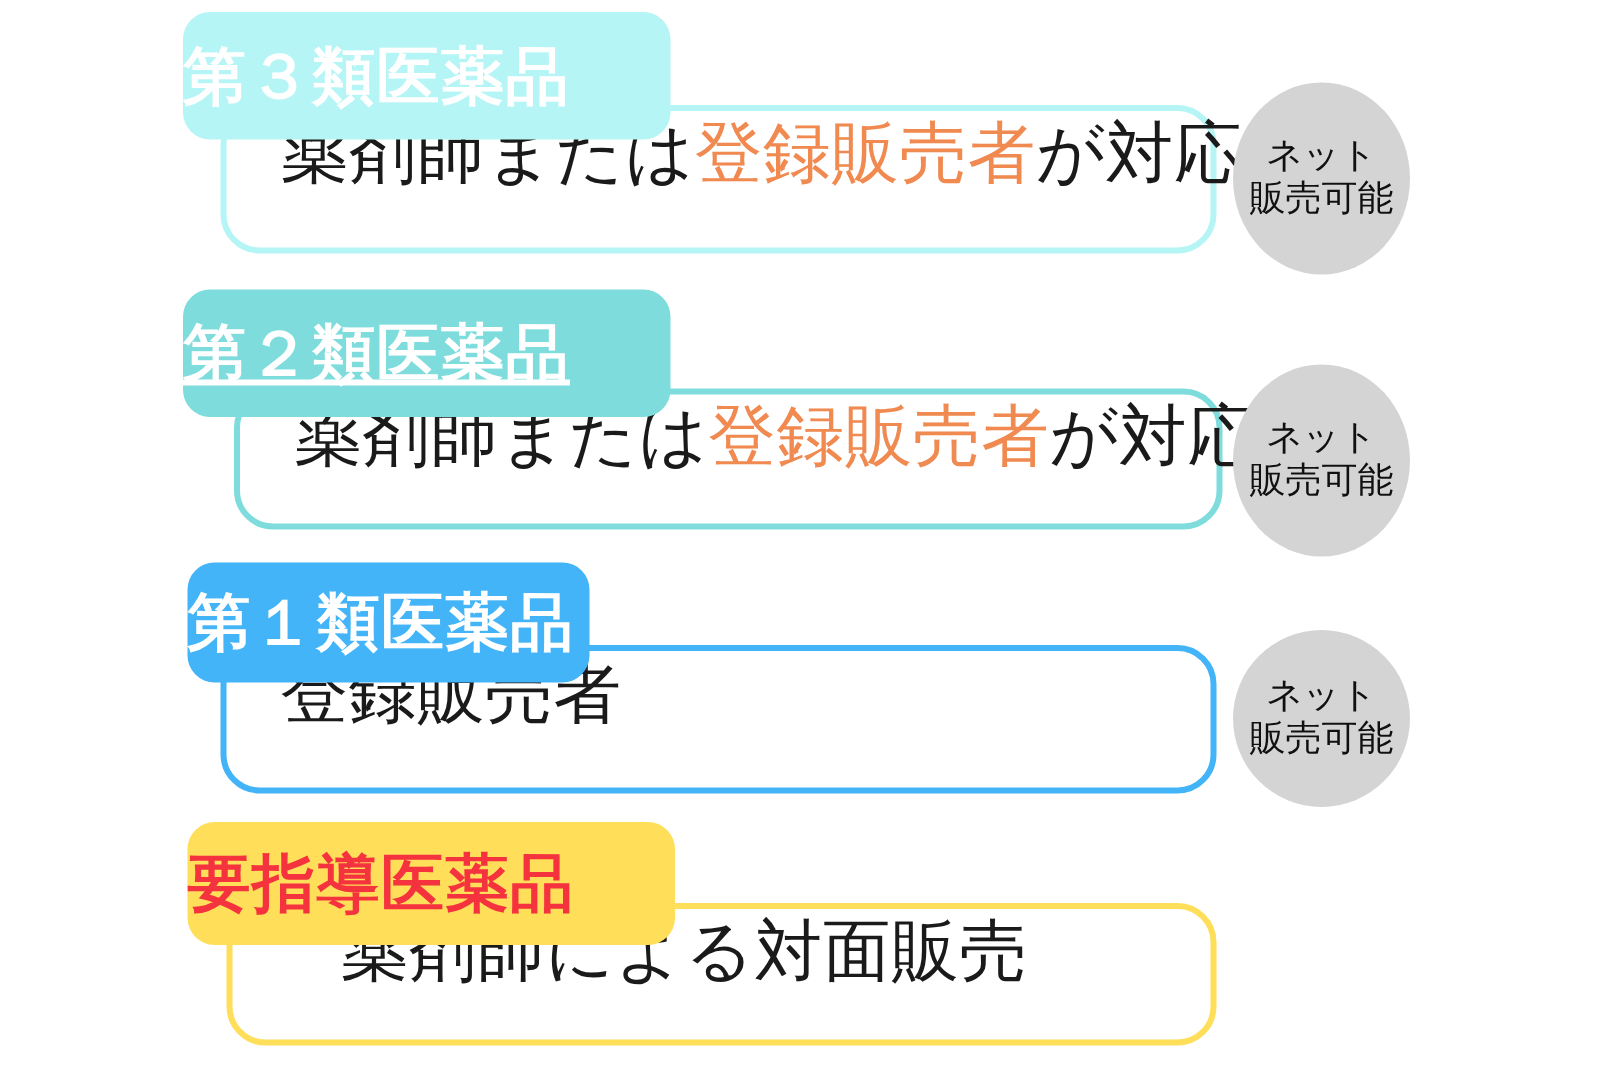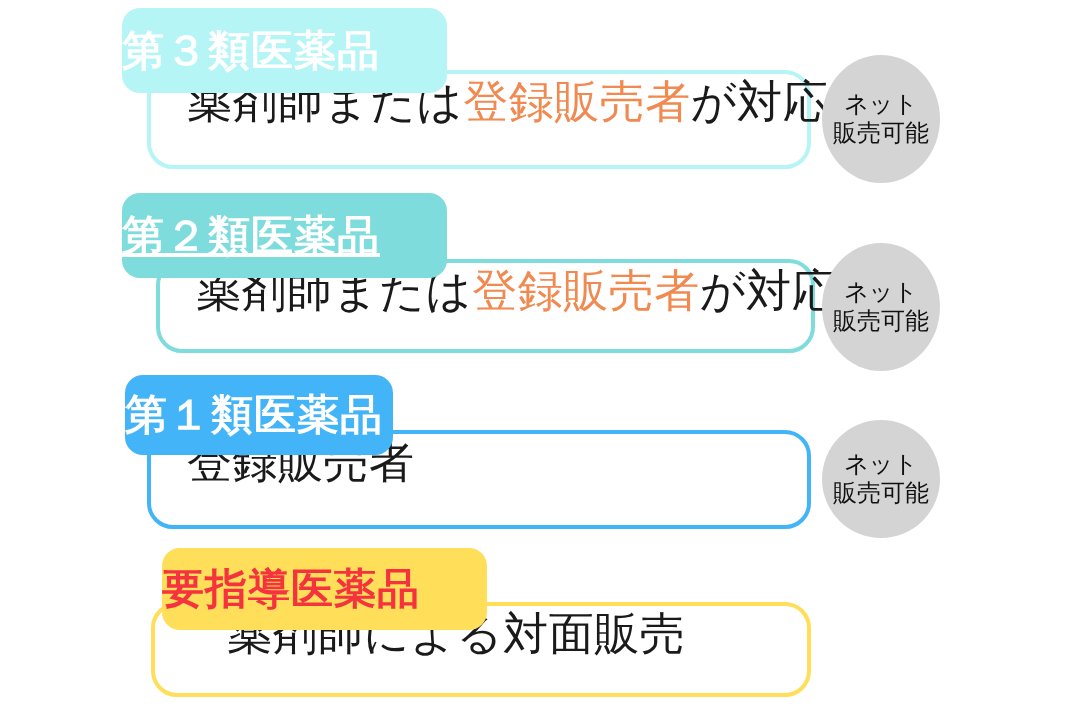--- a/index.html
+++ b/index.html
@@ -129,18 +129,18 @@
   </div>
 
   <div class="row">
 
     <div class="body-box" style="left:151px;top:602px;width:660px;height:95px;border-color:#ffde59;padding-left:36px;">
       <div class="body-text">
         <span>薬剤師による対面販売</span><span class="hl"></span><span></span>
       </div>
     </div>
 
-    <div class="tab" style="left:125px;top:548px;width:325px;height:82px;background:#ffde59;color:#f5333f;margin-left:37px;">
+    <div class="tab" style="left:125px;top:548px;width:325px;height:82px;background:#ffde59;color:#f5333f;">
       <span>要指導医薬品</span>
     </div>
   </div>
 
 </div>
 
 </body></html>

